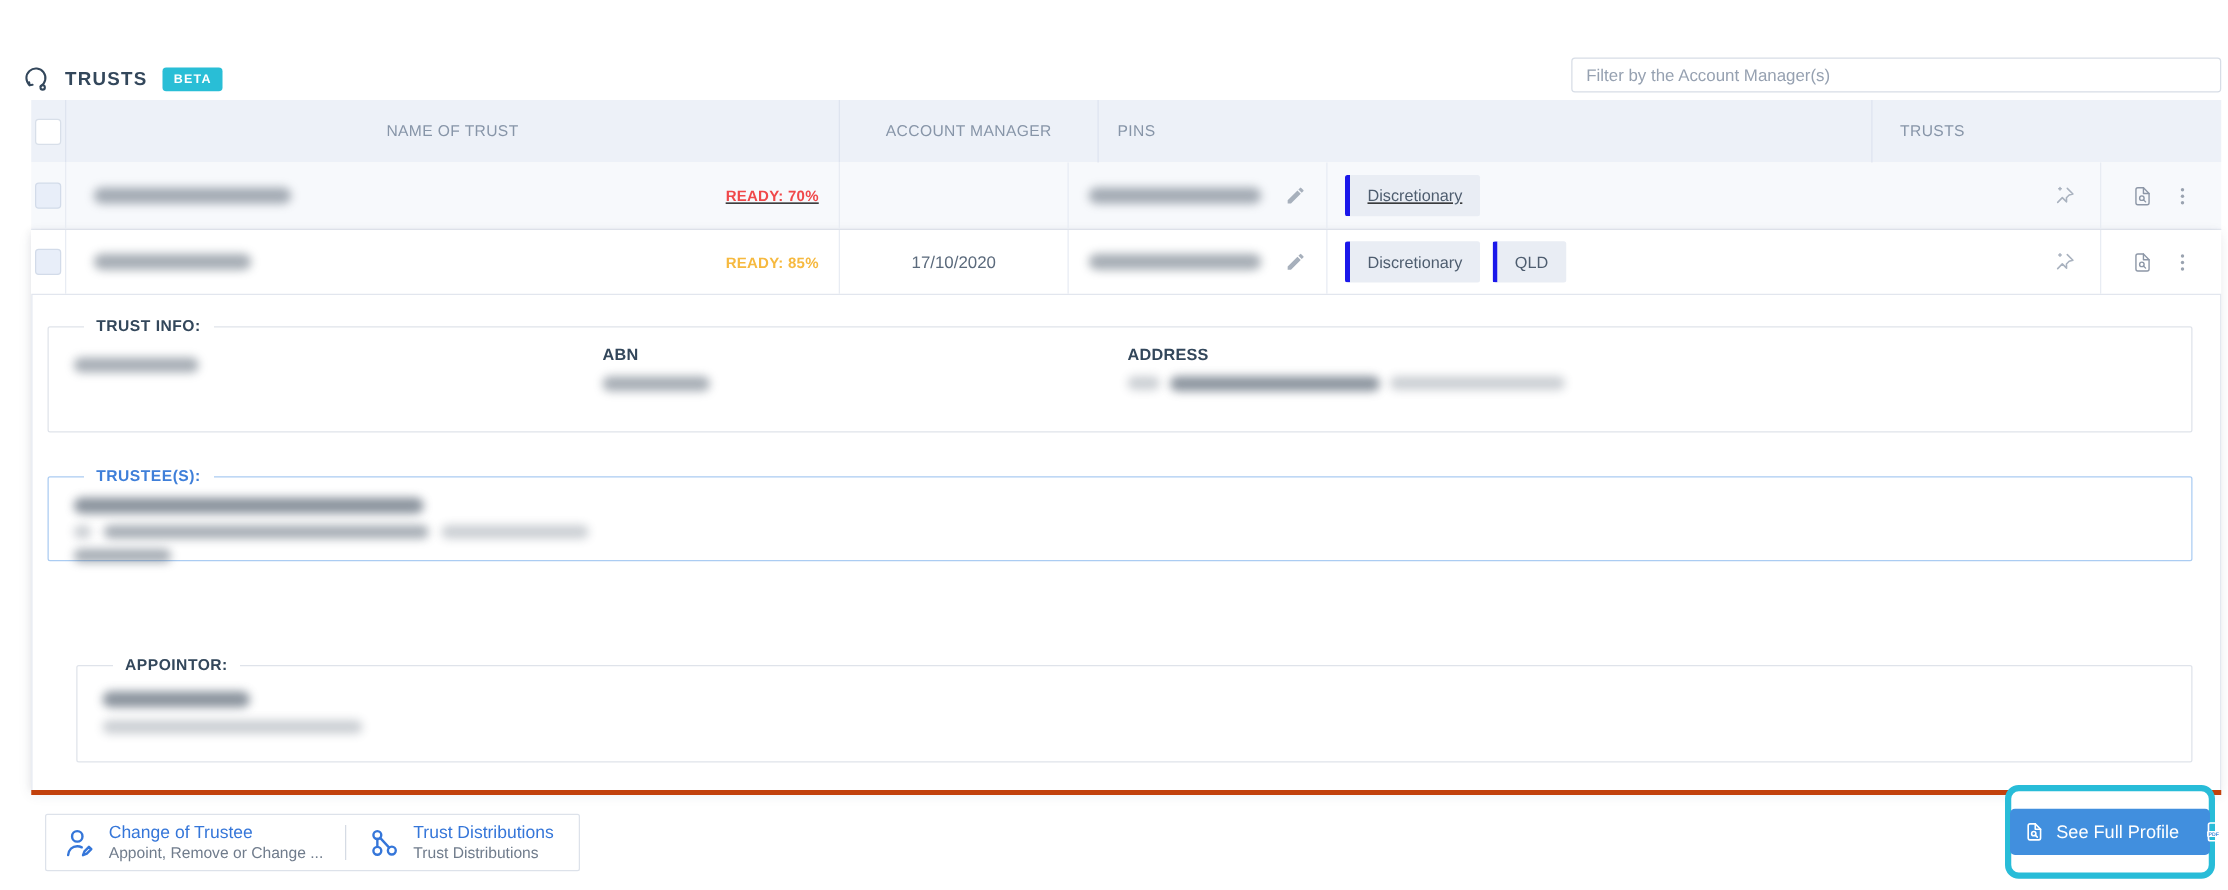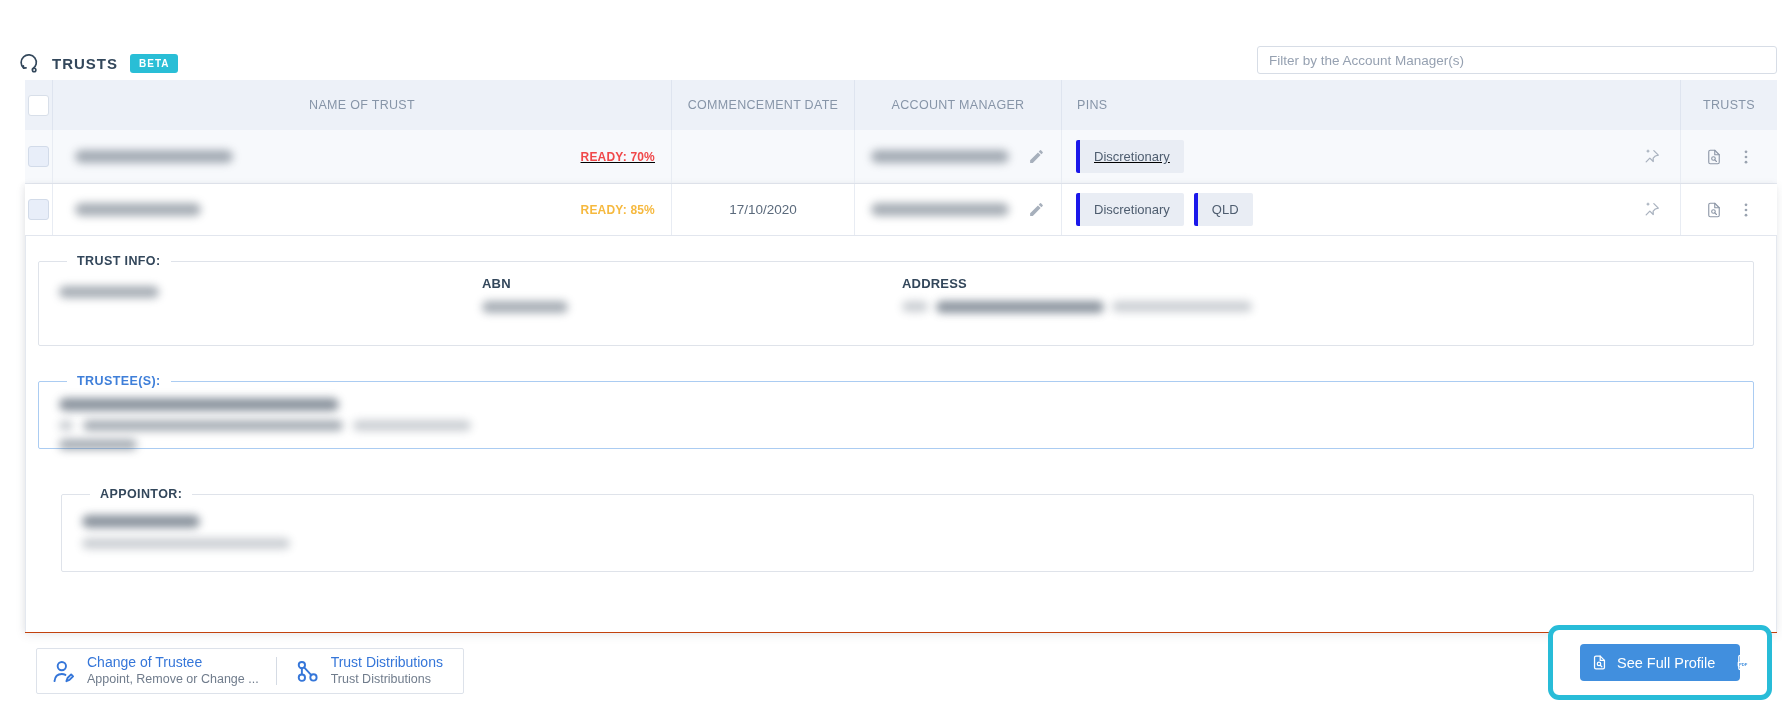--- a/index.html
+++ b/index.html
@@ -61,41 +61,41 @@
   .blob.light { opacity:.32; height:11px; }
 
   
   .expanded-wrap { box-shadow:0 3px 10px rgba(55,66,88,.10), -2px 0 5px rgba(55,66,88,.05); }
   .expanded-panel { height:396px; background:#fff; border-left:1px solid #e4e8ef;
     border-right:1px solid #e4e8ef; padding:18px 22px 0 12px; }
   fieldset { border:1px solid #dfe3ea; border-radius:2px; padding:2px 20px 0 20px; }
   legend { font-size:12.5px; font-weight:bold; letter-spacing:.4px; color:#33475b;
     padding:0 10px; margin-left:8px; }
   .fs-trust-info { height:92px; margin-bottom:28px; }
-  .fs-trustees { height:75px; margin-bottom:38px; border-color:#abccf2; }
+  .fs-trustees { height:75px; margin-bottom:76px; border-color:#abccf2; }
   .fs-trustees legend { color:#3f7fd9; }
   .fs-appointor { height:85px;margin-left:23px; }
   .fields-row { display:flex; margin-top:6px; }
   .field-name { width:423px; } .field-abn { width:420px; } .field-address { flex:1; }
   .field-label { font-size:13px; font-weight:bold; color:#33475b; letter-spacing:.2px; }
   .field-value { margin-top:10px; display:flex; gap:8px; }
   .line { display:flex; gap:10px; }
 
   
-  .footer { position:relative; height:80px; border-top:1px solid #c2410c;
+  .footer { position:relative; height:80px; border-top:4px solid #c2410c;
     display:flex; justify-content:space-between; padding:15px 0 0 11px; }
   .footer-box { display:inline-flex; align-items:center; height:46px;
     border:1px solid #dde2ea; border-radius:2px; background:#fff; padding:0 20px 0 13px; }
   .footer-item { display:flex; align-items:center; gap:10px; cursor:pointer; }
   .footer-item .txt { display:flex; flex-direction:column; line-height:1.25; }
   .footer-item .t1 { color:#3576d9; font-size:14px; }
   .footer-item .t2 { color:#707c8c; font-size:12.5px; }
   .footer-sep { width:1px; height:28px; background:#d5dbe4; margin:0 17px; }
 
-  .highlight-ring { position:absolute; top:-8px; right:5px; width:224px; height:75px;
+  .highlight-ring { position:absolute; top:-8px; right:5px; width:168px; height:75px;
     border:5px solid #28bcd8; border-radius:11px; background:#fff;
     display:flex; align-items:center; justify-content:center; }
   .profile-btn { display:flex; align-items:center; gap:9px; width:160px; height:37px;
     background:#418fde; border:none; border-radius:4px; color:#fff; cursor:pointer;
     padding:0 11px; font-family:"Liberation Sans", sans-serif; }
   .profile-btn .lbl { font-size:14.5px; white-space:nowrap; }
   .btn-sep { width:1px; height:20px; background:rgba(255,255,255,.5); margin-left:2px; }
 
   .icon { display:inline-flex; }
 </style>
@@ -119,21 +119,20 @@
     <input class="filter-input" type="text" placeholder="Filter by the Account Manager(s)" style="">
   </div>
 
   <div class="table">
 
     <div class="trow thead">
       <div class="cell col-check">
           <div class="checkbox head"></div>
         </div>
       <div class="cell col-name">NAME OF TRUST</div>
-      <div class="cell col-date">COMMENCEMENT DATE</div>
       <div class="cell col-mgr">ACCOUNT MANAGER</div>
       <div class="cell col-pins">PINS</div>
       <div class="cell col-actions">TRUSTS</div>
     </div>
 
     <div class="trow data-row1">
       <div class="cell col-check">
           <div class="checkbox"></div>
         </div>
       <div class="cell col-name name-cell">

